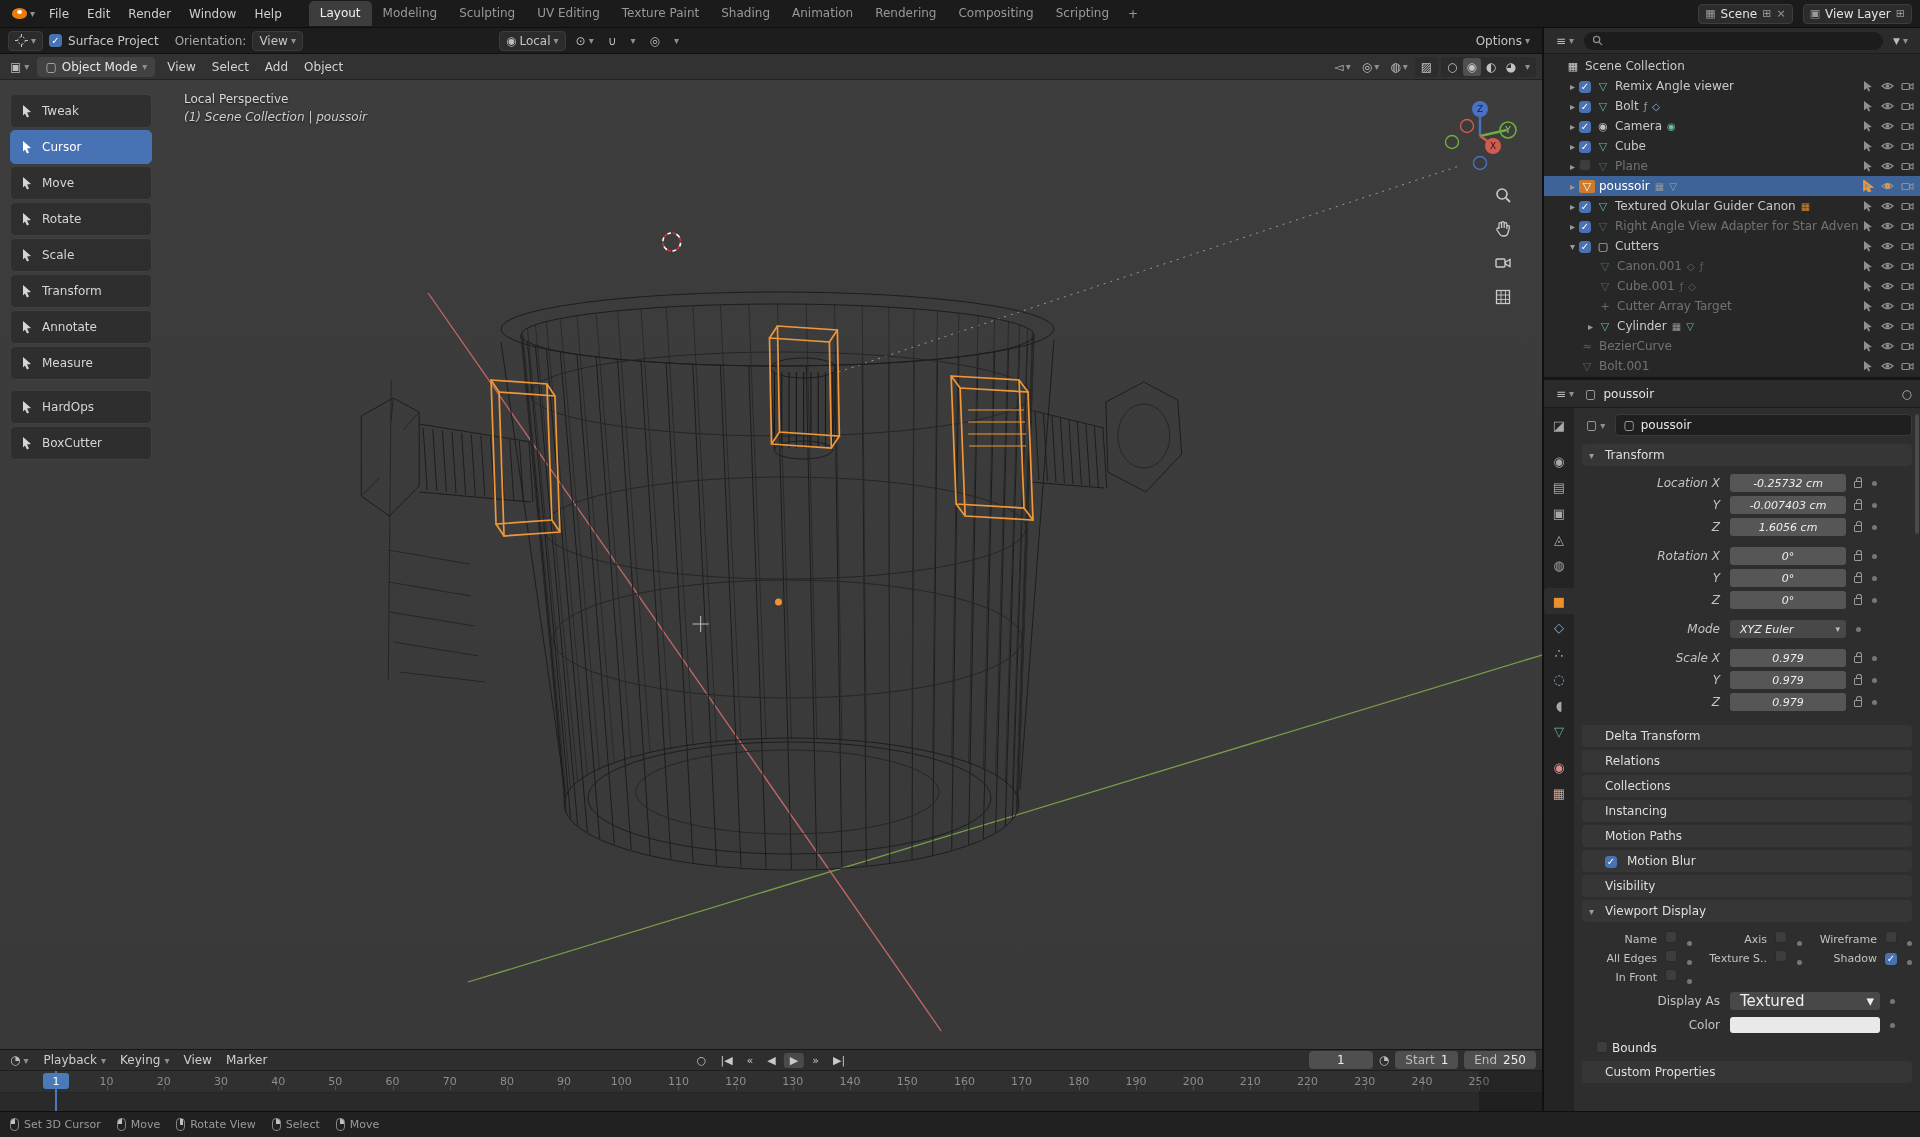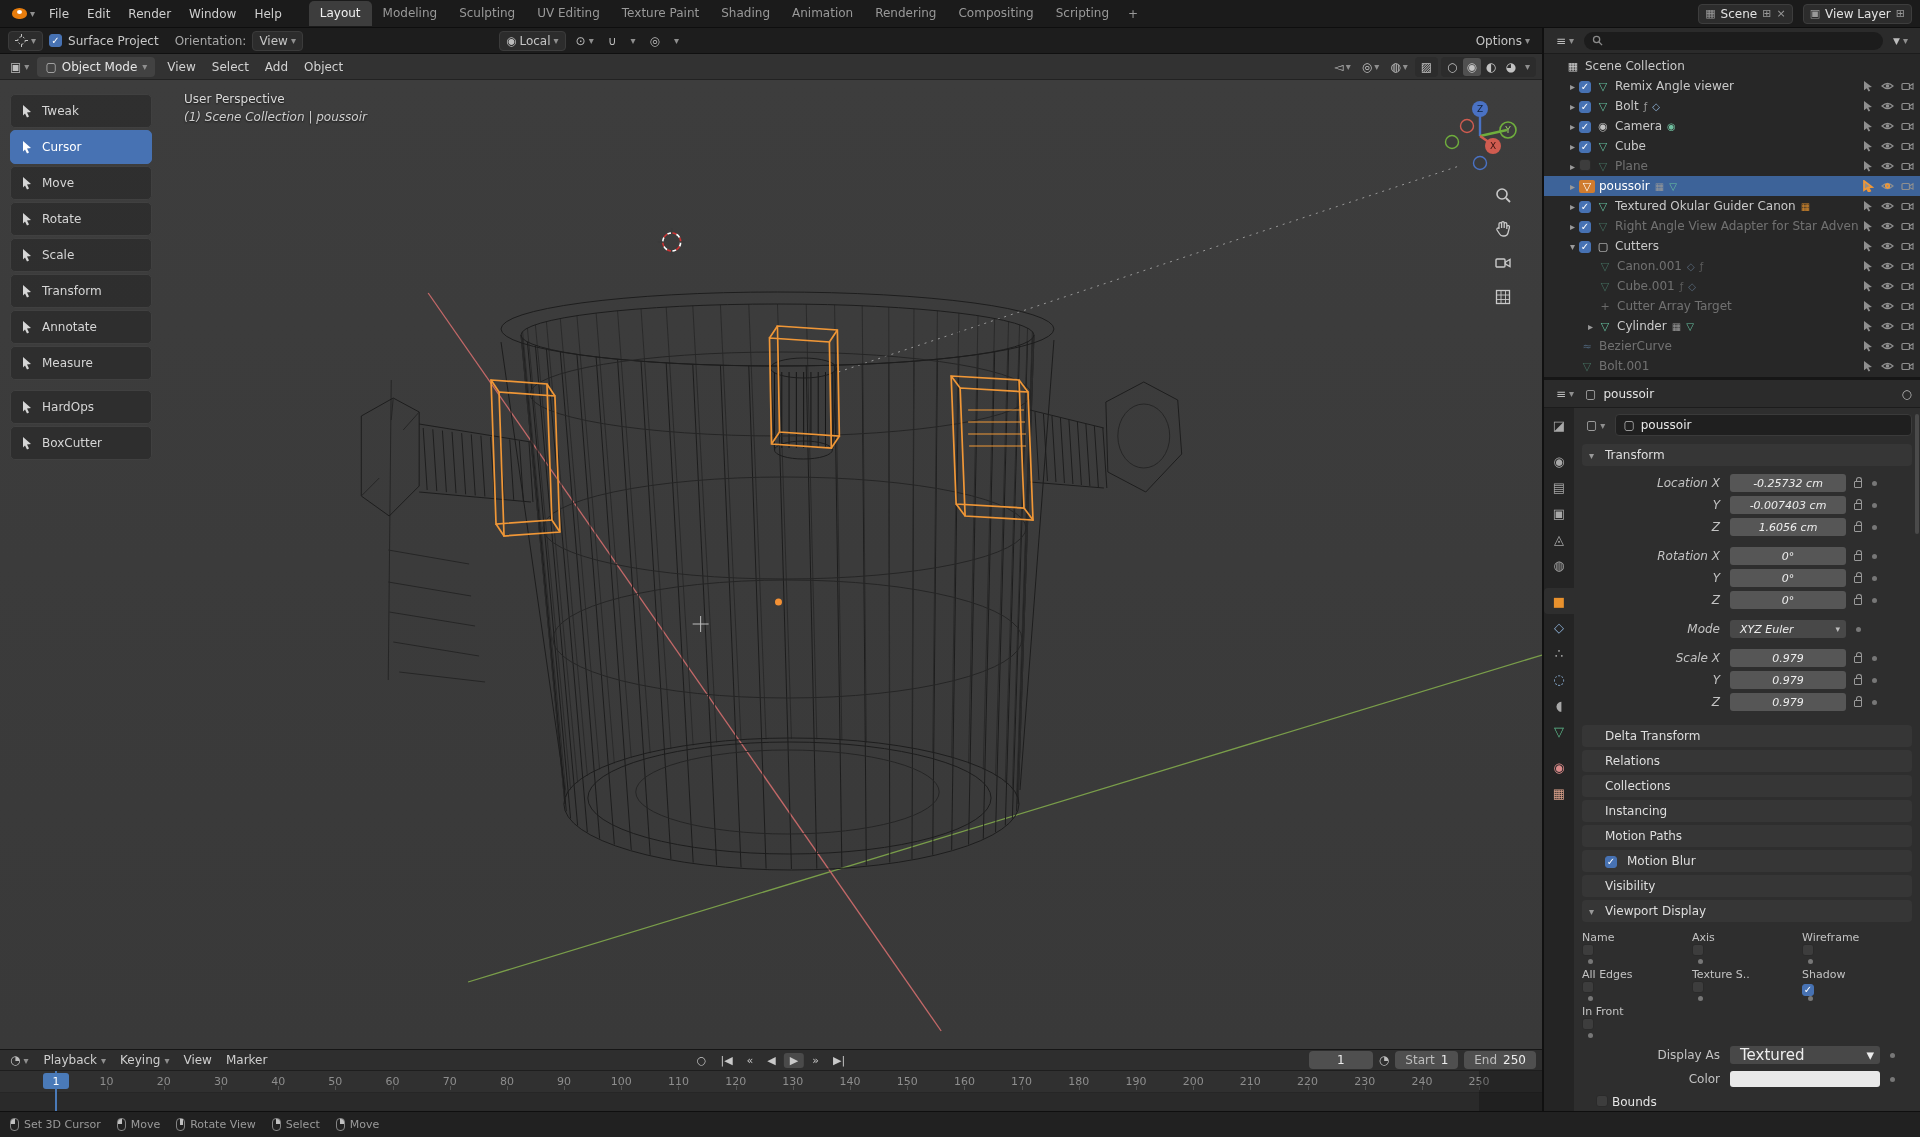--- a/index.html
+++ b/index.html
@@ -181,21 +181,21 @@
   .t-field { width:116px; height:18px; background:#565656; border-radius:3px; display:flex;
     align-items:center; justify-content:center; color:#ededed; position:relative; font-size:11px; }
   .t-field.tf-dd { background:#484848; justify-content:flex-start; padding-left:10px; }
   .t-field .dd-ar { position:absolute; right:6px; color:#bdbdbd; font-size:9px; }
   .lock { width:8px; height:7px; border:1px solid #9a9a9a; border-radius:1px; position:relative;
     margin-left:8px; margin-top:3px; flex:none; }
   .lock::before { content:""; position:absolute; top:-5px; left:1px; width:4px; height:4px;
     border:1px solid #9a9a9a; border-bottom:none; border-radius:3px 3px 0 0; }
   .dot { width:5px; height:5px; border-radius:50%; background:#777; margin-left:10px; flex:none; }
   .vd-grid { display:grid; grid-template-columns:1fr 1fr 1fr; row-gap:4px; padding:6px 0 4px; }
-  .vd-cell { display:flex; align-items:flex-start;flex-direction:column; }
+  .vd-cell { display:flex; align-items:flex-end; }
   .vd-label { flex:1; text-align:right; padding-right:8px; color:#c3c3c3; font-size:11px; }
   .vd-cell .dot { margin-left:6px; }
   .kv-row { display:flex; align-items:center; height:22px; margin:2px 0; }
   .kv-row .t-label { width:148px; }
   .kv-field { width:150px; height:18px; background:#484848; border-radius:3px; display:flex;
     align-items:center; padding:0 10px; color:#ededed; position:relative; font-size:15px; }
   .kv-swatch { width:150px; height:16px; background:#e9e9e9; border-radius:3px; }
   .sub-row { display:flex; align-items:center; height:20px; padding-left:14px; color:#e5e5e5; }
 
   
@@ -508,21 +508,21 @@
           <circle cx="780" cy="522" r="3.5" fill="#f49135"></circle>
 
           <g>
             <circle cx="673" cy="162" r="9" fill="none" stroke="#ffffff" stroke-width="1.6" stroke-dasharray="4.7 4.7"></circle>
             <circle cx="673" cy="162" r="9" fill="none" stroke="#cc3333" stroke-width="1.6" stroke-dasharray="4.7 4.7" stroke-dashoffset="4.7"></circle>
             <path d="M659,162 H665 M681,162 H687 M673,148 V154 M673,170 V176" stroke="#3a3a3a" stroke-width="1.4"></path>
           </g>
           <path d="M702,536 V552 M694,544 H710" stroke="#e0e0e0" stroke-width="1" opacity="0.8"></path>
         </svg>
 
-        <div class="vp-overlay-text vp-persp">User Perspective</div>
+        <div class="vp-overlay-text vp-persp">Local Perspective</div>
         <div class="vp-overlay-text vp-context">(1) Scene Collection | poussoir</div>
 
         <div class="toolbar">
 
             <div class="tool-btn">
               <svg width="14" height="14" viewBox="0 0 14 14">
                 <polygon points="3,1 11,8 7,8.5 9,12.5 7,13.5 5,9.5 3,11.5" fill="currentColor"></polygon>
               </svg>
               <span>Tweak</span>
             </div>

